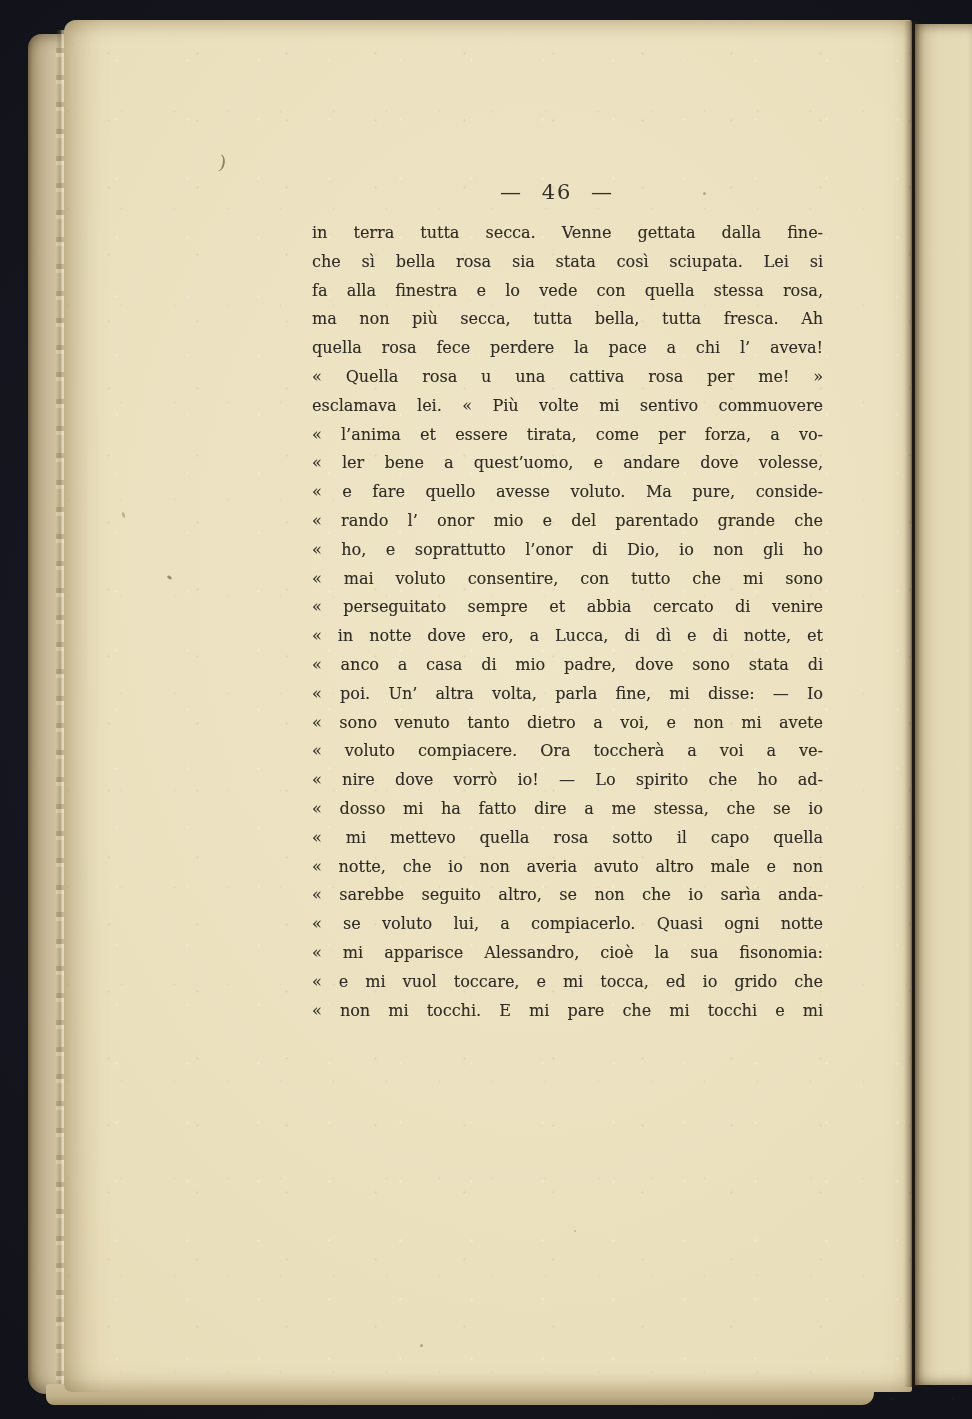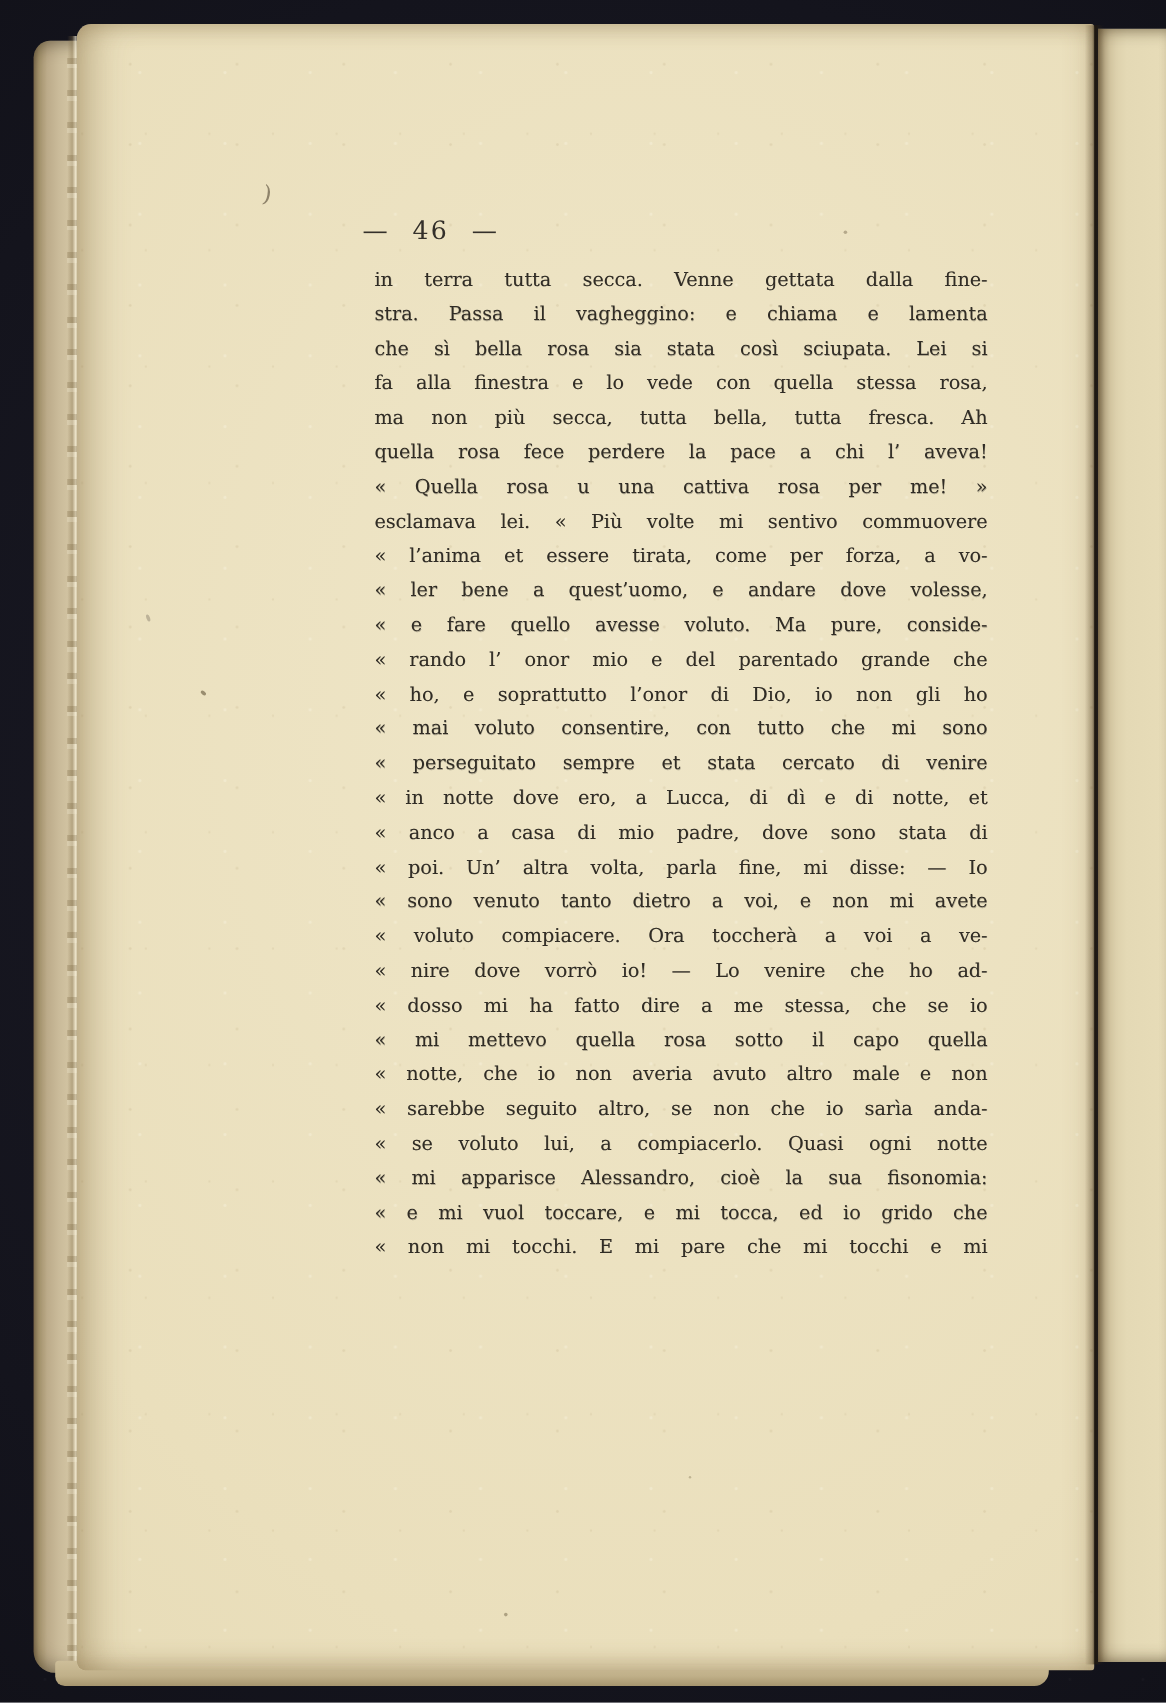--- a/index.html
+++ b/index.html
@@ -90,21 +90,21 @@
       inset 0 15px 18px -12px rgba(125,100,58,.32),
       inset 0 -17px 20px -13px rgba(125,100,58,.38);
     overflow: hidden;
     z-index: 2;
   }
 
   .page-header {
     position: absolute;
     left: 238px; top: 160px;
     width: 510px;
-    text-align: left;
+    text-align: center;
     font-size: 21px;
     letter-spacing: 2px;
     word-spacing: 10px;
     color: #34302a;
   }
 
   .text-block {
     position: absolute;
     left: 248px; top: 199px;
     width: 511px;
@@ -157,40 +157,39 @@
     <div class="speck s3"></div>
     <div class="speck s4"></div>
     <div class="speck s5"></div>
 
     <div class="margin-mark">)</div>
 
     <div class="page-header">— 46 —</div>
 
     <div class="text-block">
         <div class="line">in terra tutta secca. Venne gettata dalla fine-</div>
-        <div class="line">stra. Passa il vagheggino: e chiama e lamenta</div>
         <div class="line">che sì bella rosa sia stata così sciupata. Lei si</div>
         <div class="line">fa alla finestra e lo vede con quella stessa rosa,</div>
         <div class="line">ma non più secca, tutta bella, tutta fresca. Ah</div>
         <div class="line">quella rosa fece perdere la pace a chi l’ aveva!</div>
         <div class="line">« Quella rosa u una cattiva rosa per me! »</div>
         <div class="line">esclamava lei. « Più volte mi sentivo commuovere</div>
         <div class="line">« l’anima et essere tirata, come per forza, a vo-</div>
         <div class="line">« ler bene a quest’uomo, e andare dove volesse,</div>
         <div class="line">« e fare quello avesse voluto. Ma pure, conside-</div>
         <div class="line">« rando l’ onor mio e del parentado grande che</div>
         <div class="line">« ho, e soprattutto l’onor di Dio, io non gli ho</div>
         <div class="line">« mai voluto consentire, con tutto che mi sono</div>
-        <div class="line">« perseguitato sempre et stata cercato di venire</div>
+        <div class="line">« perseguitato sempre et abbia cercato di venire</div>
         <div class="line">« in notte dove ero, a Lucca, di dì e di notte, et</div>
         <div class="line">« anco a casa di mio padre, dove sono stata di</div>
         <div class="line">« poi. Un’ altra volta, parla fine, mi disse: — Io</div>
         <div class="line">« sono venuto tanto dietro a voi, e non mi avete</div>
         <div class="line">« voluto compiacere. Ora toccherà a voi a ve-</div>
-        <div class="line">« nire dove vorrò io! — Lo venire che ho ad-</div>
+        <div class="line">« nire dove vorrò io! — Lo spirito che ho ad-</div>
         <div class="line">« dosso mi ha fatto dire a me stessa, che se io</div>
         <div class="line">« mi mettevo quella rosa sotto il capo quella</div>
         <div class="line">« notte, che io non averia avuto altro male e non</div>
         <div class="line">« sarebbe seguito altro, se non che io sarìa anda-</div>
         <div class="line">« se voluto lui, a compiacerlo. Quasi ogni notte</div>
         <div class="line">« mi apparisce Alessandro, cioè la sua fisonomia:</div>
         <div class="line">« e mi vuol toccare, e mi tocca, ed io grido che</div>
         <div class="line">« non mi tocchi. E mi pare che mi tocchi e mi</div>
       </div>
   </div>

